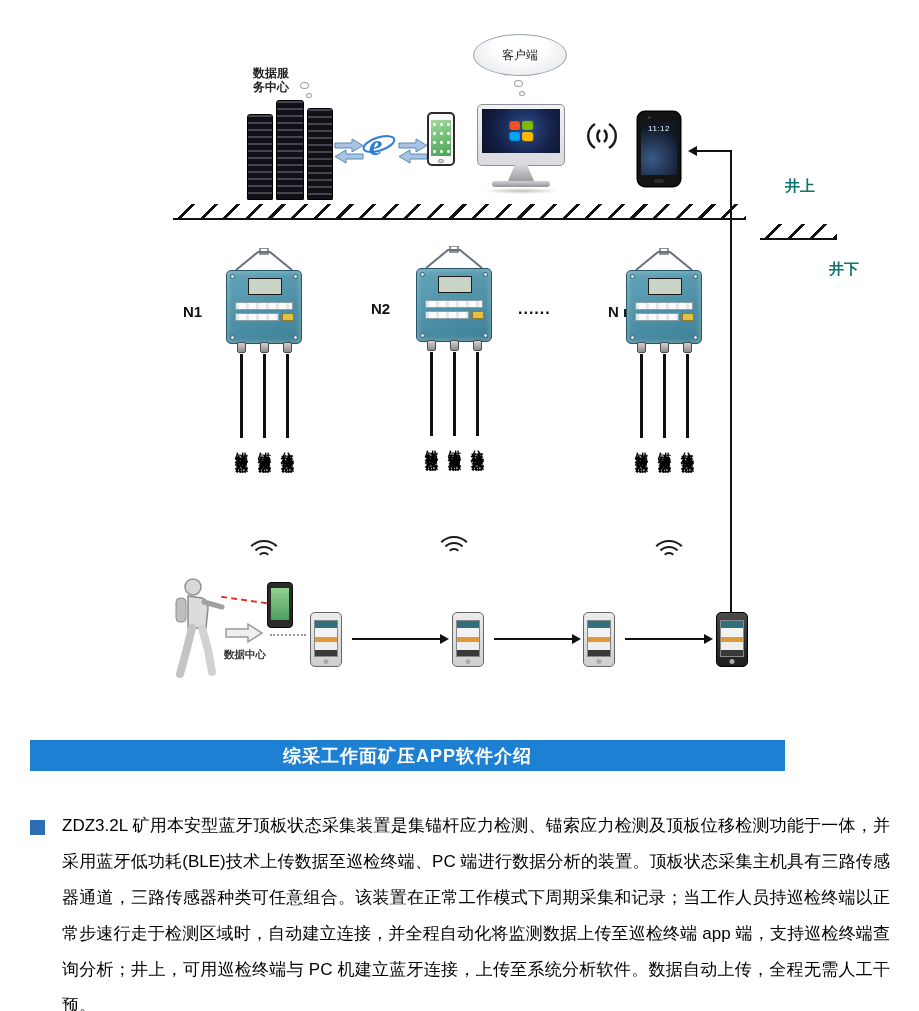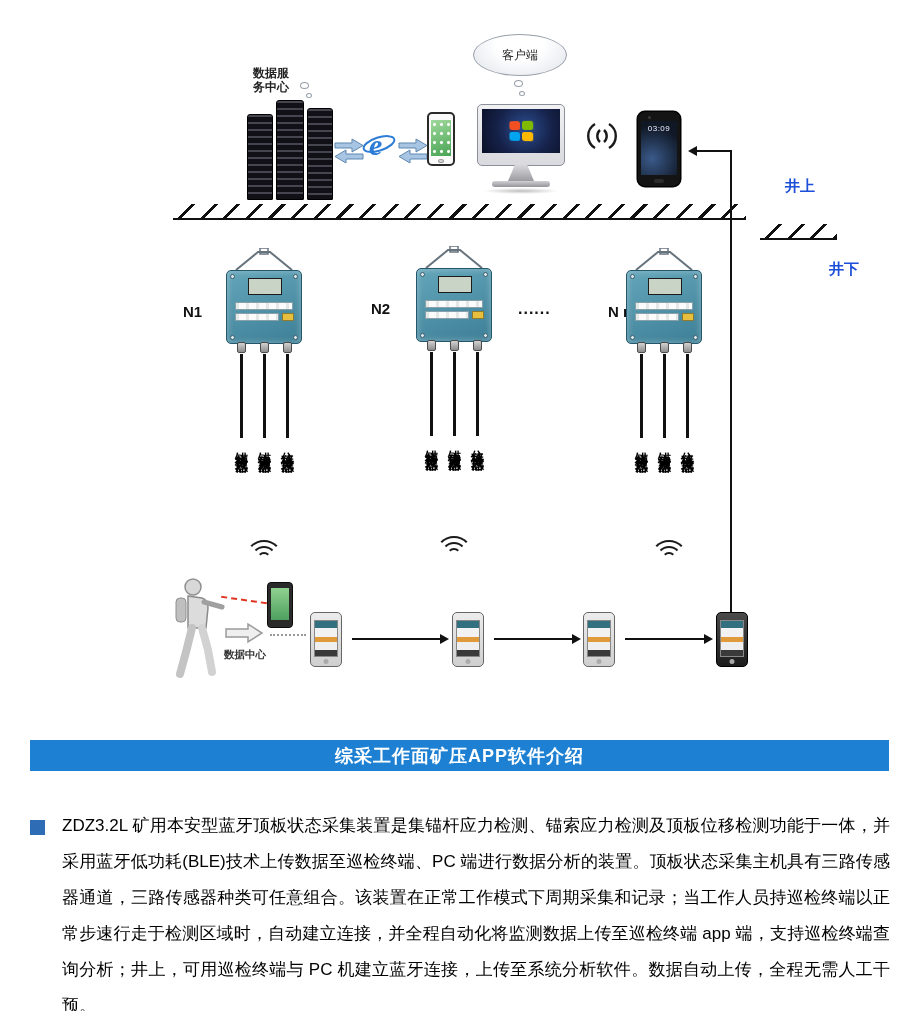--- a/index.html
+++ b/index.html
@@ -54,21 +54,21 @@
   .winflag { width:24px; height:20px; display:grid; grid-template-columns:1fr 1fr; grid-template-rows:1fr 1fr; gap:2px; transform:perspective(60px) rotateY(-8deg); }
   .winflag i { border-radius:2px 3px 2px 3px; }
   .wf1{background:#f25022}.wf2{background:#7fba00}.wf3{background:#00a4ef}.wf4{background:#ffb900}
   .imac-stand { width:26px; height:16px; margin:-1px auto 0; background:linear-gradient(#d8d8dc,#9b9ba1); clip-path:polygon(26% 0,74% 0,100% 100%,0 100%); }
   .imac-base { width:58px; height:6px; margin:0 auto; background:linear-gradient(#cfcfd4,#94949a); border-radius:3px; }
   .imac-shadow { width:76px; height:6px; margin:1px auto 0; background:radial-gradient(ellipse, rgba(0,0,0,.25), transparent 70%); }
 
   
   .hatch { position:absolute; height:16px; border-bottom:2.5px solid #111;
     background:repeating-linear-gradient(135deg, transparent 0 13px, #111 13px 16px); }
-  .zone-label { position:absolute; font-size:15px; font-weight:700; color:#1d4ed8; }
+  .zone-label { position:absolute; font-size:15px; font-weight:700; color:#0f766e; }
 
   
   .vline { position:absolute; width:2px; background:#111; }
   .harrow { position:absolute; height:2px; background:#111; }
   .harrow::before { content:""; position:absolute; left:-9px; top:-4.5px; border-right:9px solid #111; border-top:5.5px solid transparent; border-bottom:5.5px solid transparent; }
   .seq-arrow { position:absolute; height:2px; background:#111; }
   .seq-arrow::after { content:""; position:absolute; right:-9px; top:-4.5px; border-left:9px solid #111; border-top:5.5px solid transparent; border-bottom:5.5px solid transparent; }
 
   
   .station { position:absolute; width:76px; height:280px; }
@@ -100,21 +100,21 @@
   .wifi .a3 { width:14px; height:14px; top:12px; }
 
   
   .hdev { position:absolute; left:267px; top:582px; width:26px; height:46px; background:#2a2a2a; border:1.5px solid #0c0c0c; border-radius:4px; }
   .hdev .scr { position:absolute; left:3px; right:3px; top:5px; bottom:7px; background:linear-gradient(#8fd08f,#4fa05f); }
   .laser { position:absolute; left:221px; top:599px; width:46px; border-top:2px dashed #e03522; transform:rotate(8deg); }
   .fwd-label { position:absolute; font-size:10.5px; font-weight:700; color:#333; }
   .dots-trail { position:absolute; border-top:2px dotted #999; }
 
   
-  .banner { position:absolute; left:30px; top:740px; width:859px; height:31px; background:#1d80d2;
+  .banner { position:absolute; left:30px; top:740px; width:755px; height:31px; background:#1d80d2;
     color:#fff; font-size:18px; font-weight:700; letter-spacing:1px;
     display:flex; align-items:center; justify-content:center; }
   .bullet { position:absolute; left:30px; top:820px; width:15px; height:15px; background:#2e6db6; }
   .intro-text { position:absolute; left:62px; top:808px; width:828px; font-size:17px; line-height:36px;
     color:#000; text-align:justify; }
   .ellipsis { position:absolute; font-size:16px; font-weight:700; color:#111; letter-spacing:1px; }
 </style>
 </head>
 <body>
 
@@ -177,21 +177,21 @@
   <svg class="abs" style="left:584px; top:120px;" width="36" height="32" viewBox="0 0 36 32">
     <path d="M11 4 A14 14 0 0 0 11 28" fill="none" stroke="#1a1a1a" stroke-width="2.4"></path>
     <path d="M16 10 A8 8 0 0 0 16 22" fill="none" stroke="#1a1a1a" stroke-width="2.4"></path>
     <path d="M25 4 A14 14 0 0 1 25 28" fill="none" stroke="#1a1a1a" stroke-width="2.4"></path>
     <path d="M20 10 A8 8 0 0 1 20 22" fill="none" stroke="#1a1a1a" stroke-width="2.4"></path>
   </svg>
 
   <div class="bphone">
     <i class="cam"></i>
     <div class="scr">
-      <div class="time">03:09</div>
+      <div class="time">11:12</div>
     </div>
     <i class="homebar"></i>
   </div>
 
   <div class="harrow" style="left:697px; top:150px; width:34px;"></div>
   <div class="vline" style="left:730px; top:150px; height:462px;"></div>
 
   <div class="hatch" style="left:173px; top:204px; width:573px;"></div>
   <div class="zone-label" style="left:785px; top:177px;">井上</div>
   <div class="hatch" style="left:760px; top:224px; width:77px;"></div>

